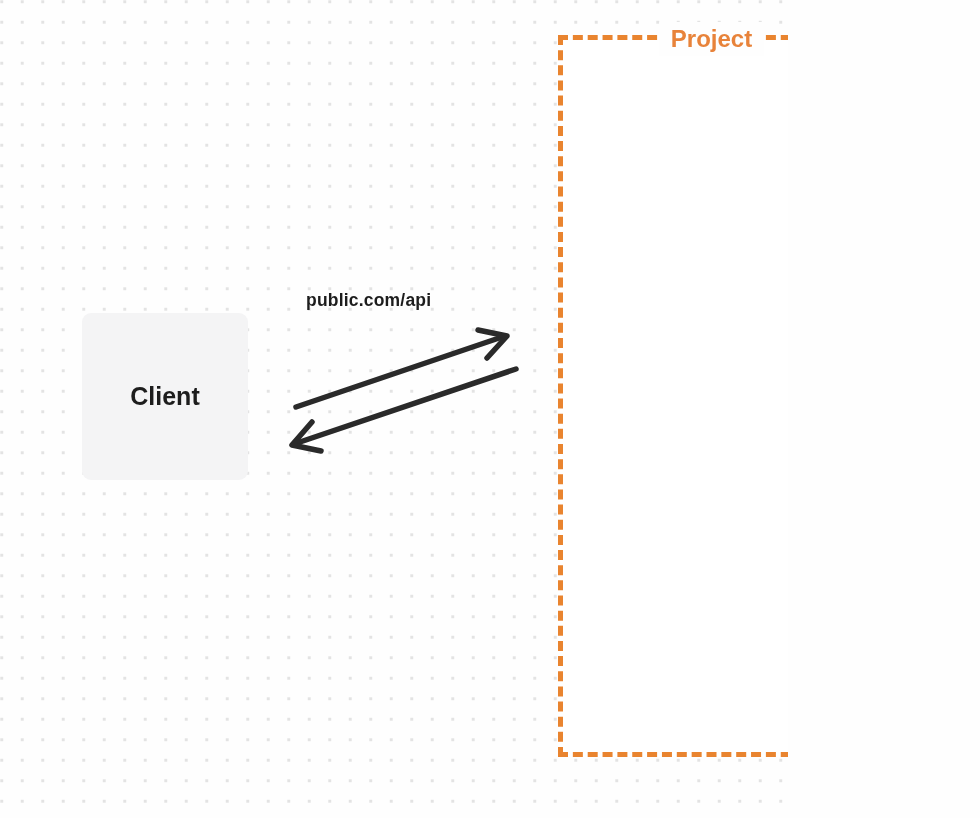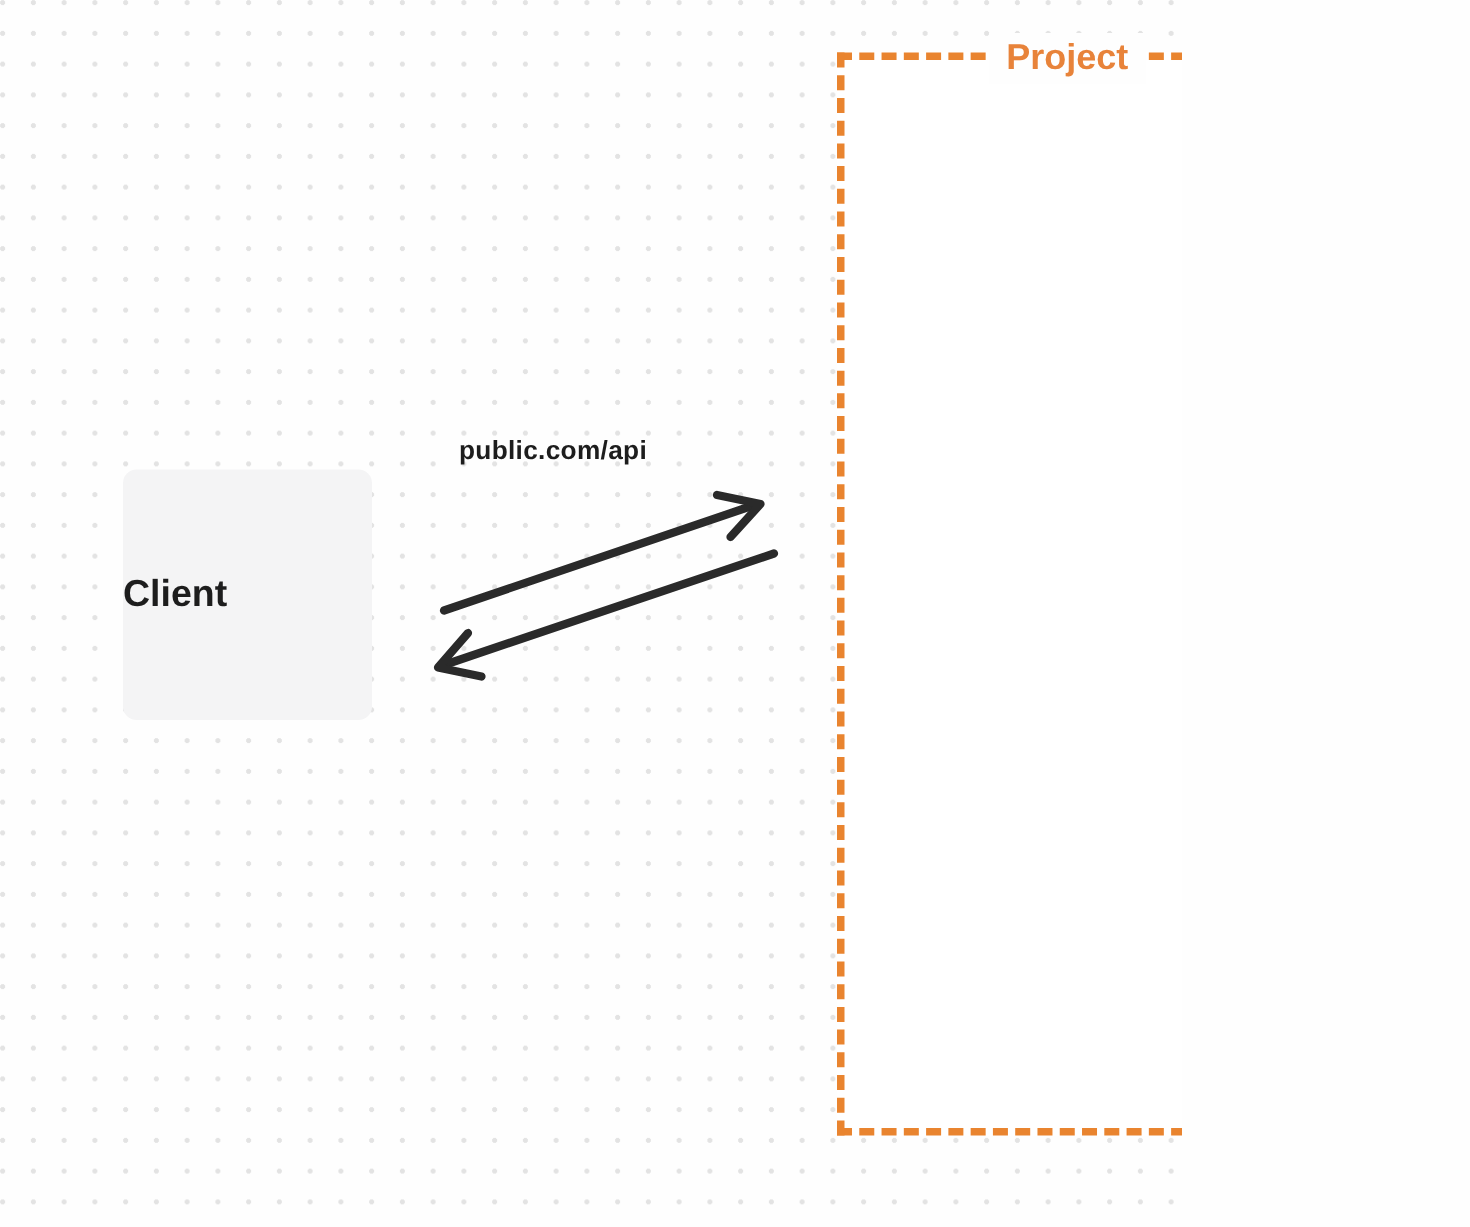--- a/index.html
+++ b/index.html
@@ -54,20 +54,21 @@
 
   
   .client-box{
     position:absolute;
     left:82px;top:313px;
     width:166px;height:167px;
     background:#f4f4f5;
     border-radius:9px;
     display:flex;
     align-items:center;
+    justify-content:center;
   }
   .client-label{
     font-size:25px;
     font-weight:700;
     color:#1d1d1d;
   }
 
   
   .request-label{
     position:absolute;

